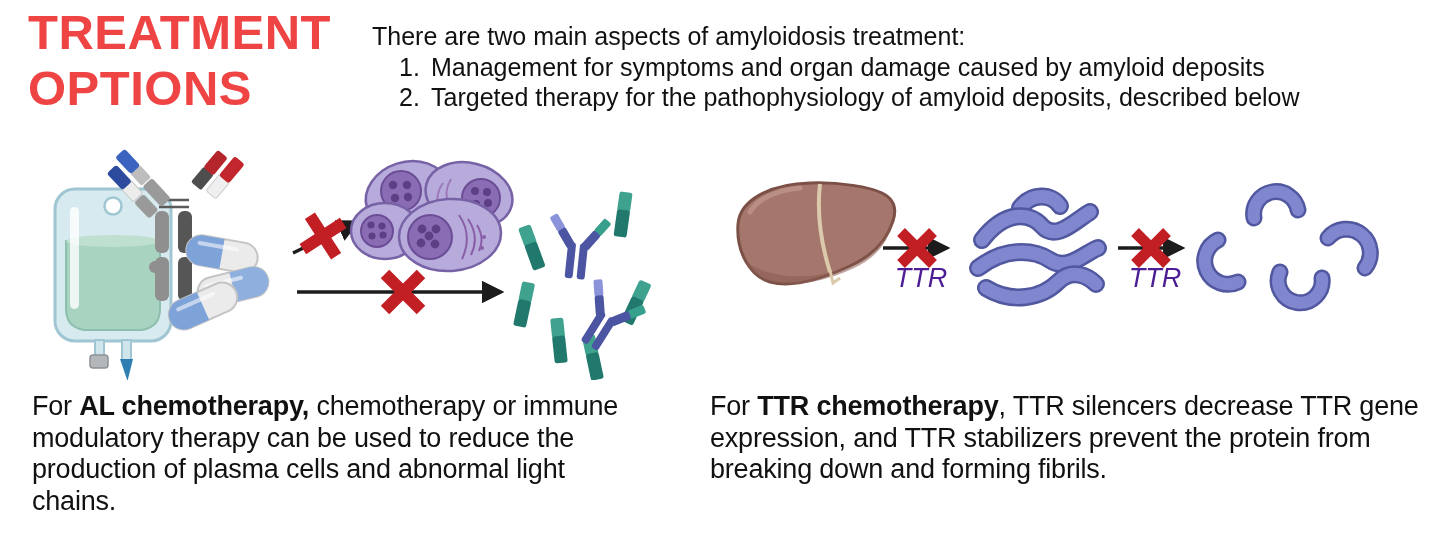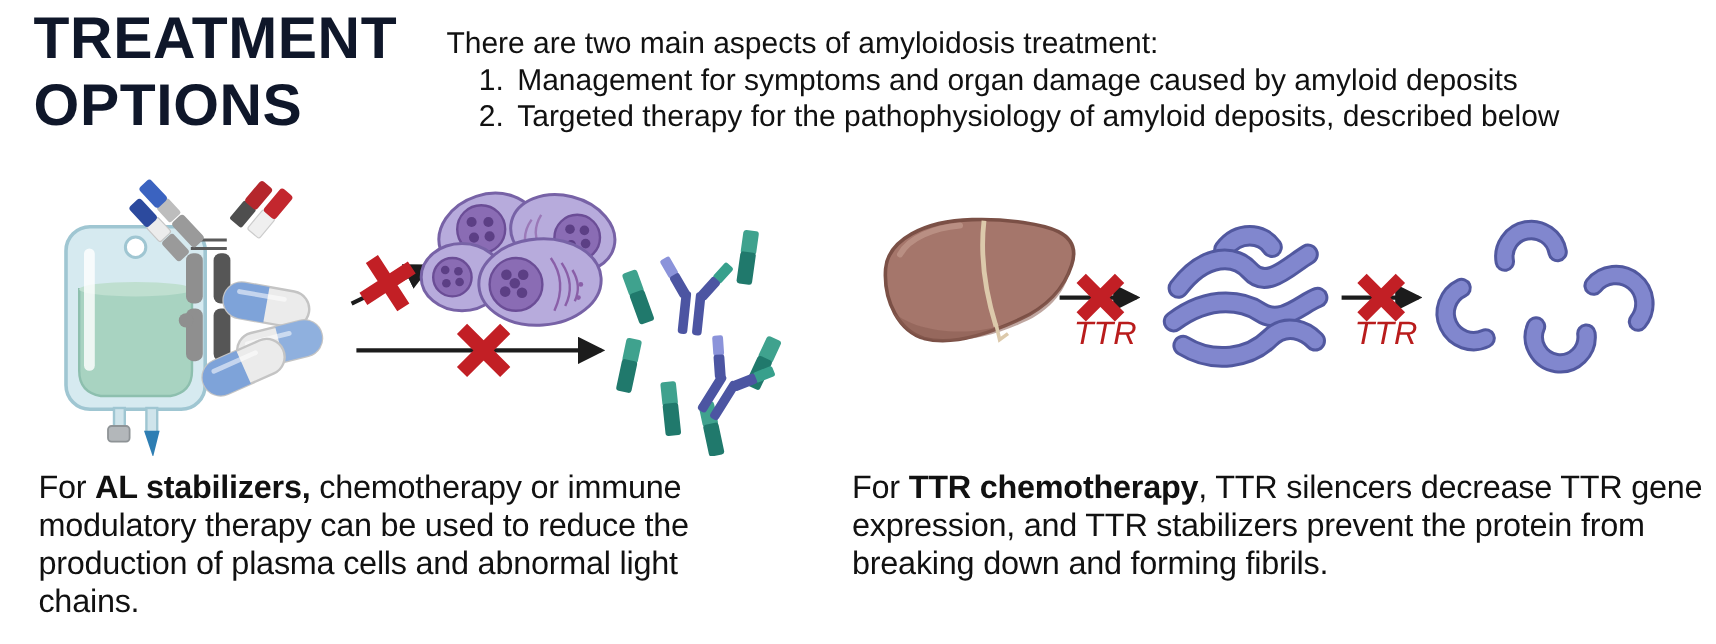--- a/index.html
+++ b/index.html
@@ -15,21 +15,21 @@
   .title {
     position: absolute;
     left: 28px;
     top: 4px;
     width: 345px;
     margin: 0;
     font-size: 49px;
     font-weight: 800;
     line-height: 1.15;
     letter-spacing: 0.5px;
-    color: #0f172a;
+    color: #ef4444;
   }
   .intro {
     position: absolute;
     left: 372px;
     top: 21px;
     width: 1060px;
     font-size: 25px;
     line-height: 1.22;
   }
   .intro-item { display: flex; padding-left: 27px; }
@@ -39,21 +39,21 @@
   .al-art  { position: absolute; left: 35px;  top: 145px; width: 625px; height: 235px; }
   .ttr-art { position: absolute; left: 720px; top: 160px; width: 660px; height: 185px; }
   .al-art svg, .ttr-art svg { display: block; width: 100%; height: 100%; }
 
   .ttr-label {
     position: absolute;
     font-style: italic;
     font-size: 27px;
     line-height: 1.2;
     text-align: center;
-    color: #b91c1c;
+    color: #4c1d95;
   }
   .label-silencers   { left: 130px; top: 102px; width: 142px; }
   .label-stabilizers { left: 358px; top: 102px; width: 154px; }
 
   .caption {
     position: absolute;
     margin: 0;
     font-size: 27px;
     line-height: 1.17;
     letter-spacing: -0.2px;
@@ -300,19 +300,19 @@
 
     <div class="ttr-label label-silencers">
       <div>TTR</div>
     </div>
     <div class="ttr-label label-stabilizers">
       <div>TTR</div>
     </div>
   </div>
 
   <p class="caption caption-al">
-    <span>For </span><b>AL stabilizers,</b><span> chemotherapy or immune modulatory therapy can be used to reduce the production of plasma cells and abnormal light chains.</span>
+    <span>For </span><b>AL chemotherapy,</b><span> chemotherapy or immune modulatory therapy can be used to reduce the production of plasma cells and abnormal light chains.</span>
   </p>
   <p class="caption caption-ttr">
     <span>For </span><b>TTR chemotherapy</b><span>, TTR silencers decrease TTR gene expression, and TTR stabilizers prevent the protein from breaking down and forming fibrils.</span>
   </p>
 
 </div>
 
 </body></html>

